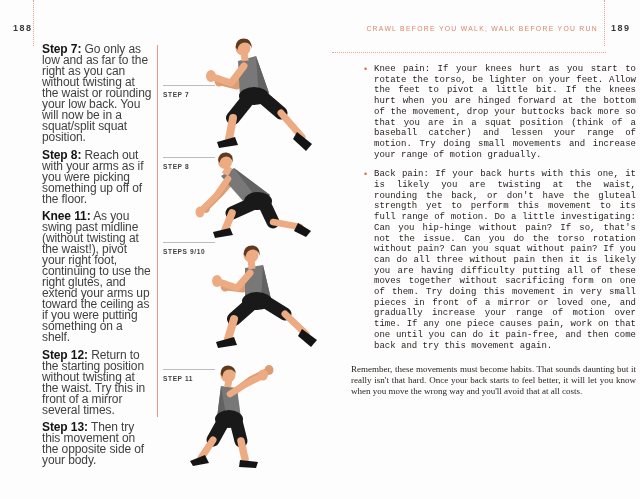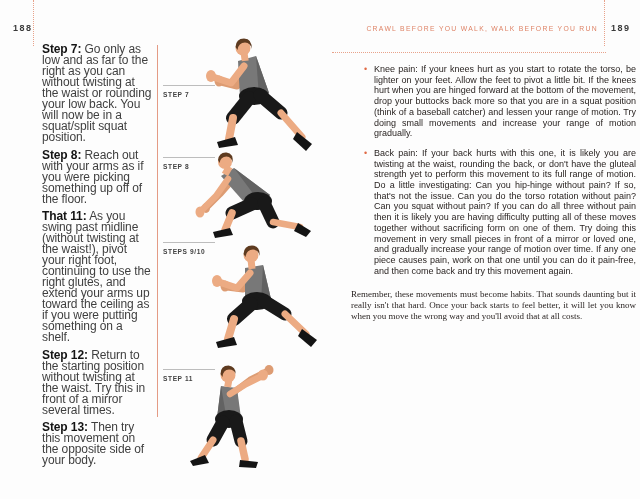--- a/index.html
+++ b/index.html
@@ -42,37 +42,37 @@
   .fig{position:absolute;}
   .fig svg{display:block;}
 
   
   .right-col{position:absolute;left:351px;top:64px;width:285px;}
   .section-heading{font-size:9px;font-weight:bold;letter-spacing:1.4px;
         color:#e25a3a;margin:0 0 11px 10px;}
   .bullet{display:flex;margin-bottom:9px;}
   .bullet .dot{width:10px;margin-left:13px;color:#e06a45;font-size:9px;
         line-height:10.7px;flex:0 0 auto;}
-  .bullet .btext{flex:1;font-family:Liberation Sans, sans-serif;font-size:9px;
+  .bullet .btext{flex:1;font-family:Liberation Mono, monospace;font-size:9px;
         line-height:10.7px;color:#241e1c;text-align:justify;}
   .closing{font-family:"Liberation Serif",serif;font-size:9px;line-height:10.7px;
         color:#241e1c;text-align:justify;margin:13px 0 0 0;}
 </style>
 </head>
 <body>
 
 <div class="spread">
 
   <div class="folio folio-left">188</div>
   <div class="vdot vdot-left"></div>
 
   <div class="steps-col">
     <p class="step"><strong>Step 7:</strong> <span>Go only as low and as far to the right as you can without twisting at the waist or rounding your low back. You will now be in a squat/split squat position.</span></p>
     <p class="step"><strong>Step 8:</strong> <span>Reach out with your arms as if you were picking something up off of the floor.</span></p>
-    <p class="step"><strong>That 11:</strong> <span>As you swing past midline (without twisting at the waist!), pivot your right foot, continuing to use the right glutes, and extend your arms up toward the ceiling as if you were putting something on a shelf.</span></p>
+    <p class="step"><strong>Knee 11:</strong> <span>As you swing past midline (without twisting at the waist!), pivot your right foot, continuing to use the right glutes, and extend your arms up toward the ceiling as if you were putting something on a shelf.</span></p>
     <p class="step"><strong>Step 12:</strong> <span>Return to the starting position without twisting at the waist. Try this in front of a mirror several times.</span></p>
     <p class="step"><strong>Step 13:</strong> <span>Then try this movement on the opposite side of your body.</span></p>
   </div>
 
   <div class="salmon-divider"></div>
 
   <div class="figlabel" style="top:85px;">
     <div class="rule"></div>
     <div class="txt">STEP 7</div>
   </div>

